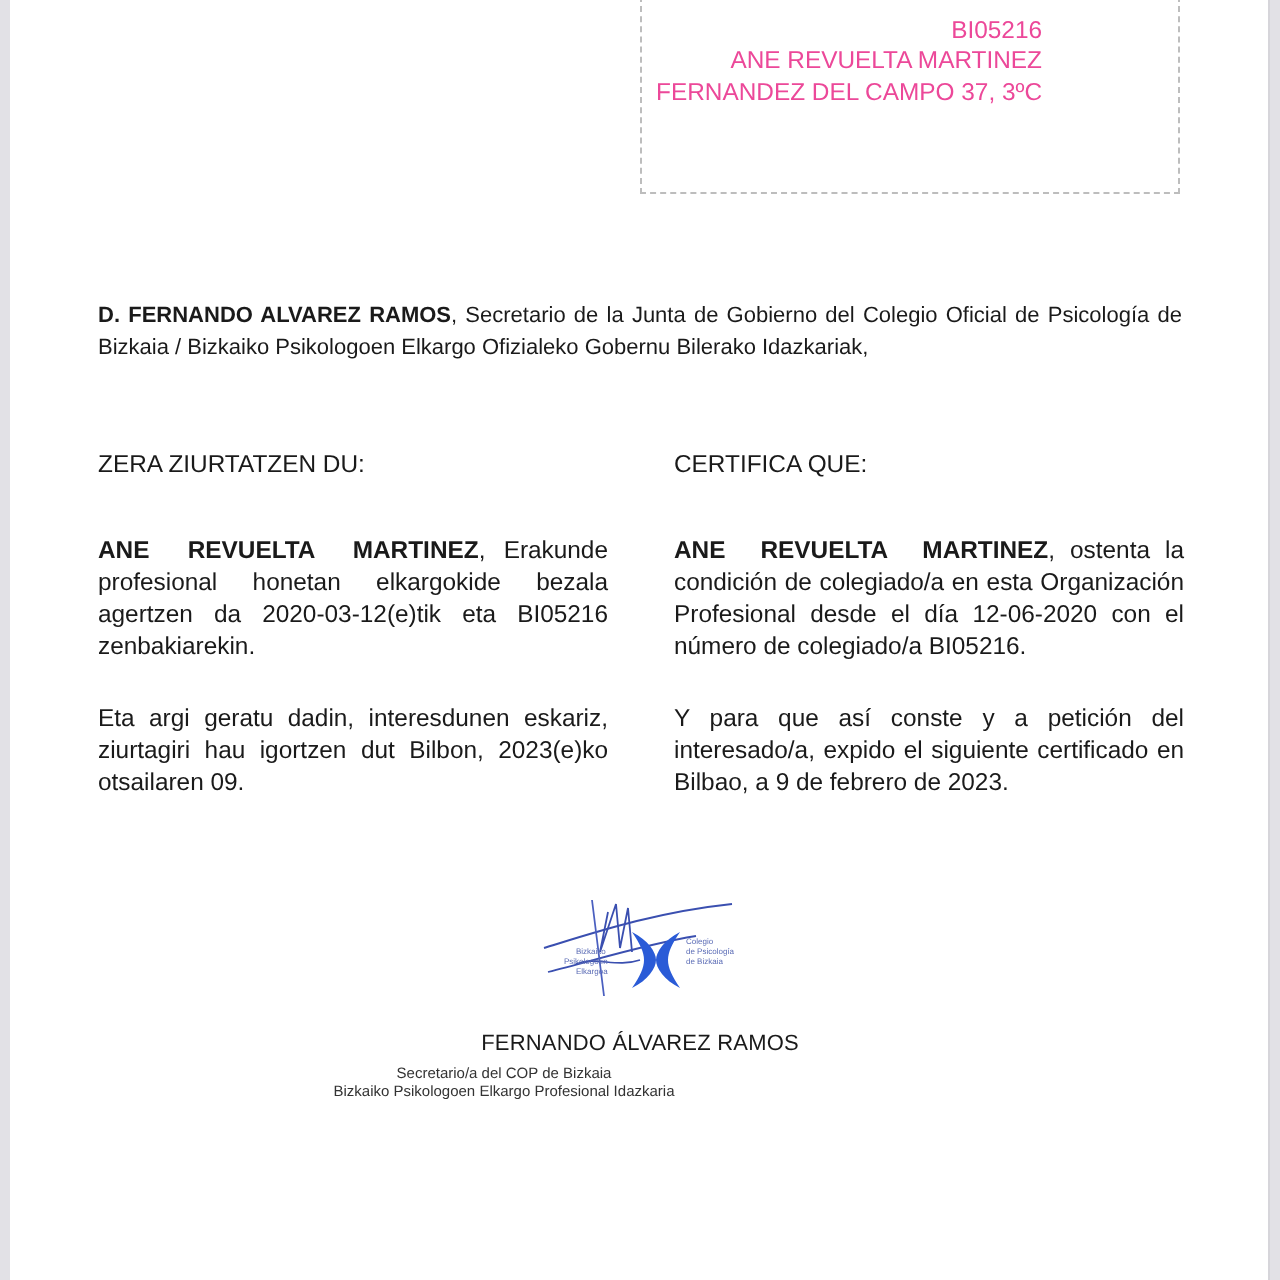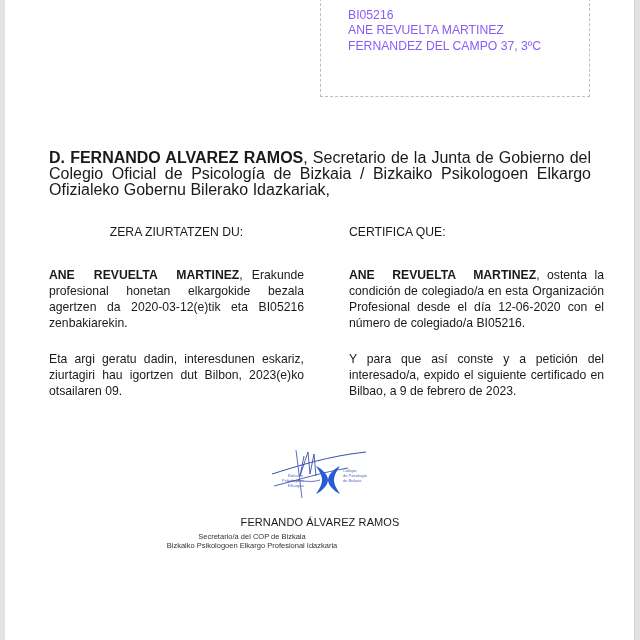--- a/index.html
+++ b/index.html
@@ -5,32 +5,32 @@
   * { margin: 0; padding: 0; box-sizing: border-box; }
   html, body { width: 640px; height: 640px; background: #ffffff; overflow: hidden; }
   body { position: relative; font-family: "Liberation Sans", sans-serif; color: #1a1a1a; }
   .edge-left { position: absolute; left: 0; top: 0; width: 5px; height: 640px; background: #e2e1e6; }
   .edge-right { position: absolute; right: 0; top: 0; width: 6px; height: 640px; background: #e2e1e6; border-left: 1px solid #d6d5da; }
   .address-box {
     position: absolute; left: 320px; top: -2px; width: 270px; height: 99px;
     border: 1px dashed #bdbdbd; border-top: none;
   }
   .address-lines {
-    position: absolute; right: 48px; top: 10px; text-align: left;
-    font-size: 12.2px; line-height: 15.3px; color: #8b5cf6;
+    position: absolute; right: 68px; top: 10px; text-align: right;
+    font-size: 12.2px; line-height: 15.3px; color: #ec4899;
   }
   .intro {
     position: absolute; left: 49px; top: 150px; width: 542px;
-    font-size: 16px; line-height: 16px; text-align: justify;
+    font-size: 11px; line-height: 16px; text-align: justify;
     text-align-last: left;
   }
   .intro b { font-weight: bold; }
   .col { position: absolute; width: 255px; font-size: 12.2px; line-height: 16px; }
-  .col-left { left: 49px; text-align: center; }
-  .col-right { left: 337px; margin-left: 12px; }
+  .col-left { left: 49px; }
+  .col-right { left: 337px; }
   .heading { top: 224px; }
   .para1 { top: 267px; text-align: justify; }
   .para2 { top: 351px; text-align: justify; }
   .para1 .name { font-weight: bold; word-spacing: 10px; }
   .logo {
     position: absolute; left: 268px; top: 446px; width: 110px; height: 60px;
   }
   .sig-name {
     position: absolute; left: 0; width: 640px; top: 516px; text-align: center;
     font-size: 11px; letter-spacing: 0.1px;

